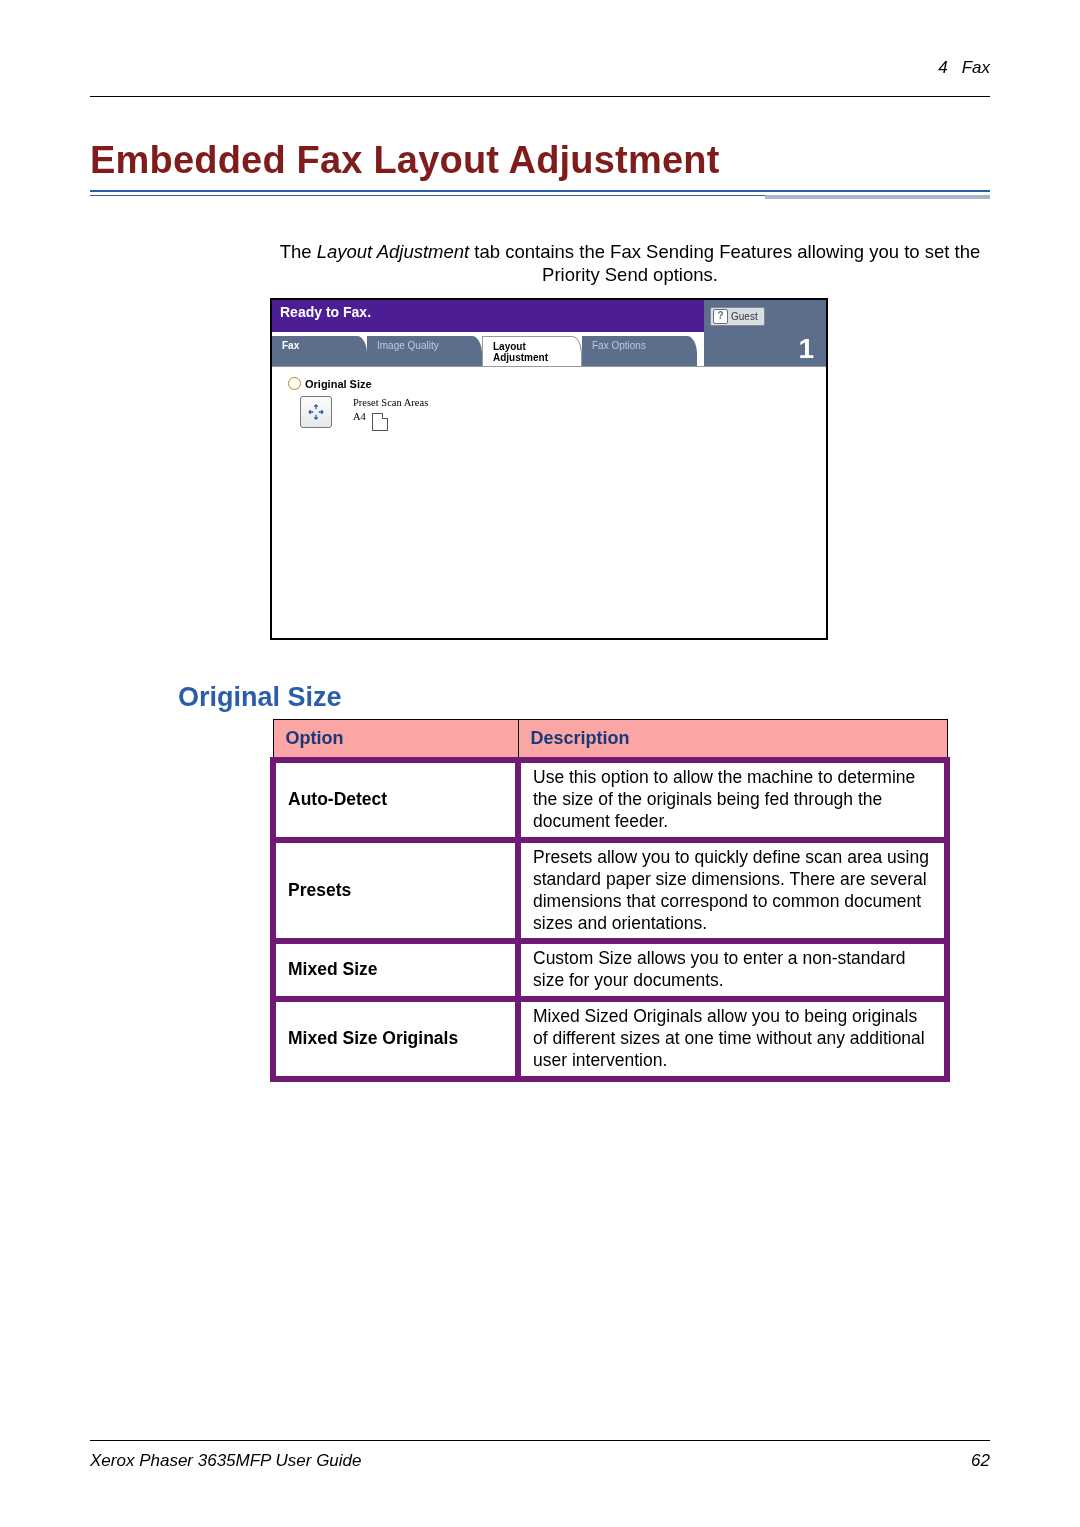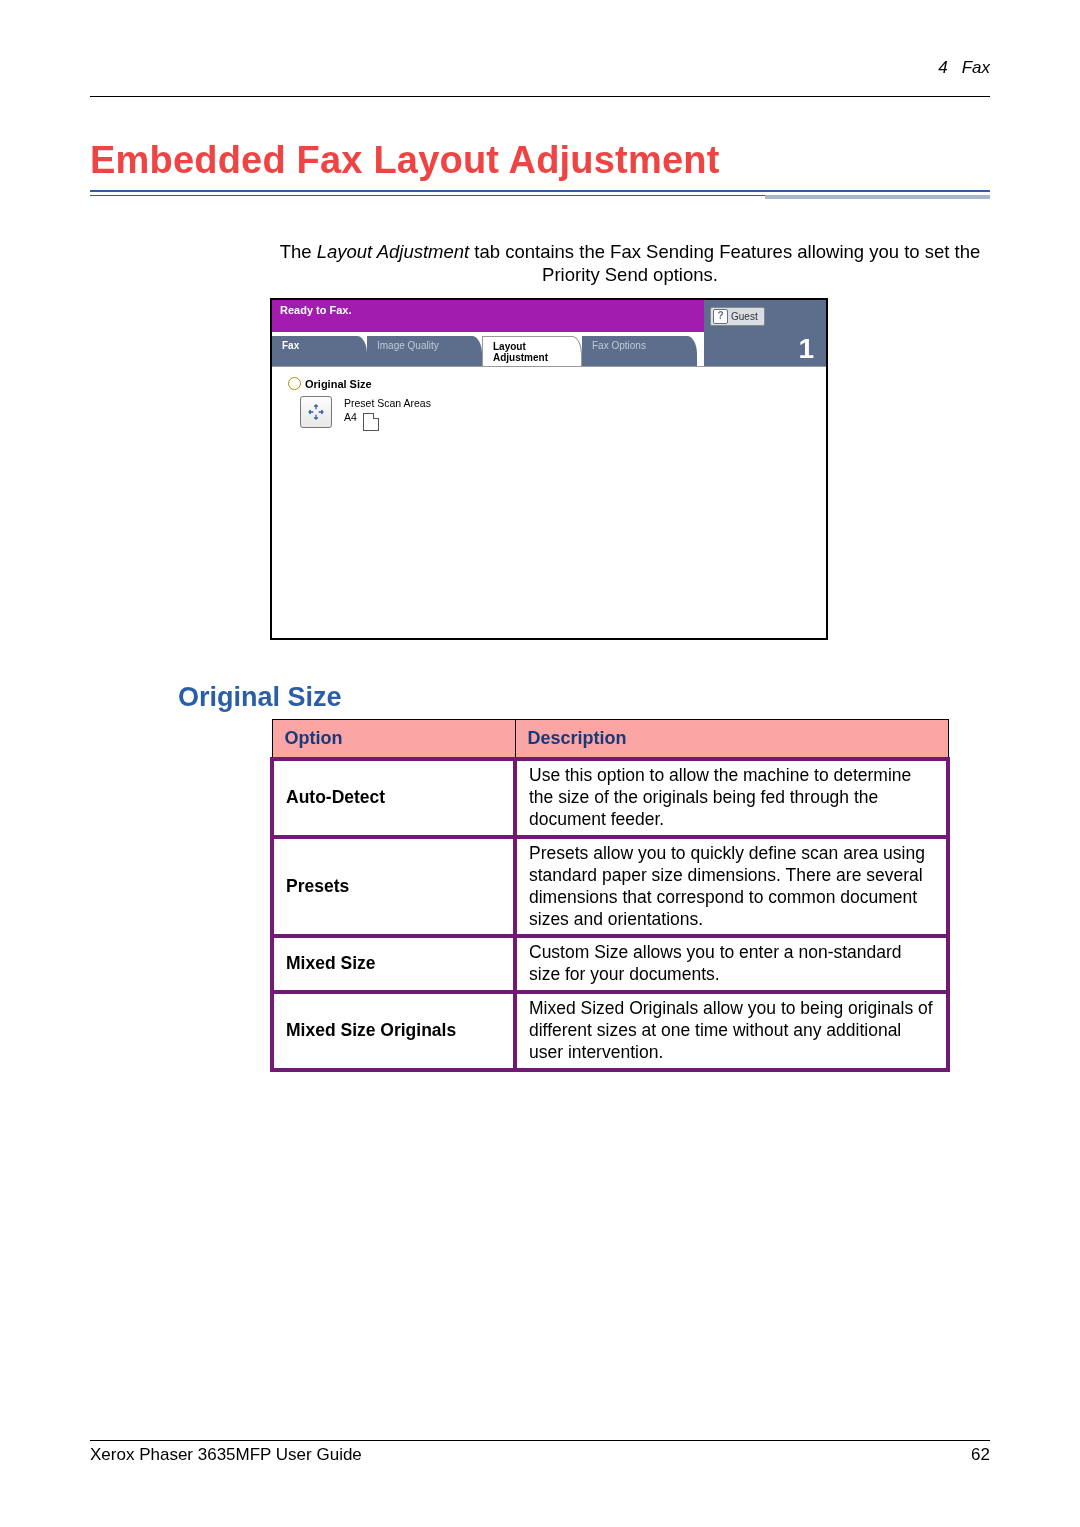--- a/index.html
+++ b/index.html
@@ -21,21 +21,21 @@
   }
   .hdr-block {
     display: flex;
     justify-content: flex-end;
     font-style: italic;
     font-size: 17px;
     padding-bottom: 6px;
   }
   .hdr-block span:first-child { margin-right: 14px; }
   .main-title {
-    color: #ef4444;
+    color: #7f1d1d;
     font-size: 38px;
     font-weight: bold;
     margin: 42px 0 8px 0;
     letter-spacing: 0.2px;
   }
   .title-rules {
     height: 10px;
     position: relative;
   }
   .title-rules .r1 {
@@ -66,24 +66,24 @@
     background: #fff;
     font-size: 11px;
   }
   .dev-top {
     display: flex;
     height: 32px;
     color: #fff;
   }
   .dev-status {
     flex: 1;
-    background: #a21caf;
+    background: #4c1d95;
     padding: 4px 8px;
     font-weight: bold;
-    font-size: 11px;
+    font-size: 14px;
   }
   .dev-guest-wrap {
     width: 110px;
     background: #5c6e8b;
     display: flex;
     align-items: center;
     padding: 0 6px;
   }
   .dev-guest {
     background: #d9dde4;
@@ -169,23 +169,24 @@
     display:flex;
     align-items:center;
     gap:4px;
     margin:2px 0 6px 6px;
   }
   .orig-line .circle {
     width:11px;height:11px;border:1.5px solid #b58a00;border-radius:50%;
   }
   .preset-block {
     display:flex;
-    gap:12px;
+    gap:21px;
     margin-left:18px;
     align-items:flex-start;
+    font-family:Liberation Serif, serif;
   }
   .preset-btn {
     width:30px;height:30px;
     border:1px solid #777;
     background:linear-gradient(#fdfdfd,#e7e7e7);
     border-radius:3px;
     display:flex;align-items:center;justify-content:center;
   }
   .preset-btn svg { width:18px;height:18px; }
   .preset-txt { font-size:10.5px; line-height:14px; }
@@ -222,40 +223,41 @@
   table.opts th {
     background:#fca5a5;
     color:#173a7a;
     text-align:left;
     font-weight:bold;
     padding:8px 12px;
     border:1px solid #000;
     font-size:18px;
   }
   table.opts td {
-    border:4px solid #701a75;
+    border:6px solid #701a75;
     padding:4px 12px;
     vertical-align:middle;
     line-height:1.25;
   }
   table.opts td.optname { font-weight:bold; width:215px; }
 
   
   .foot-rule {
     position:absolute;
     left:90px; right:90px;
     bottom:86px;
     border-top:1px solid #000;
   }
   .footer {
     position:absolute;
     left:90px; right:90px;
-    bottom:62px;
+    bottom:56px;
     display:flex;
     justify-content:space-between;
+    font-style:italic;
     font-size:17px;
   }
 </style>
 </head>
 <body>
 
 <div class="page">
   <div class="hdr-block">
     <span>4</span>
     <span>Fax</span>

